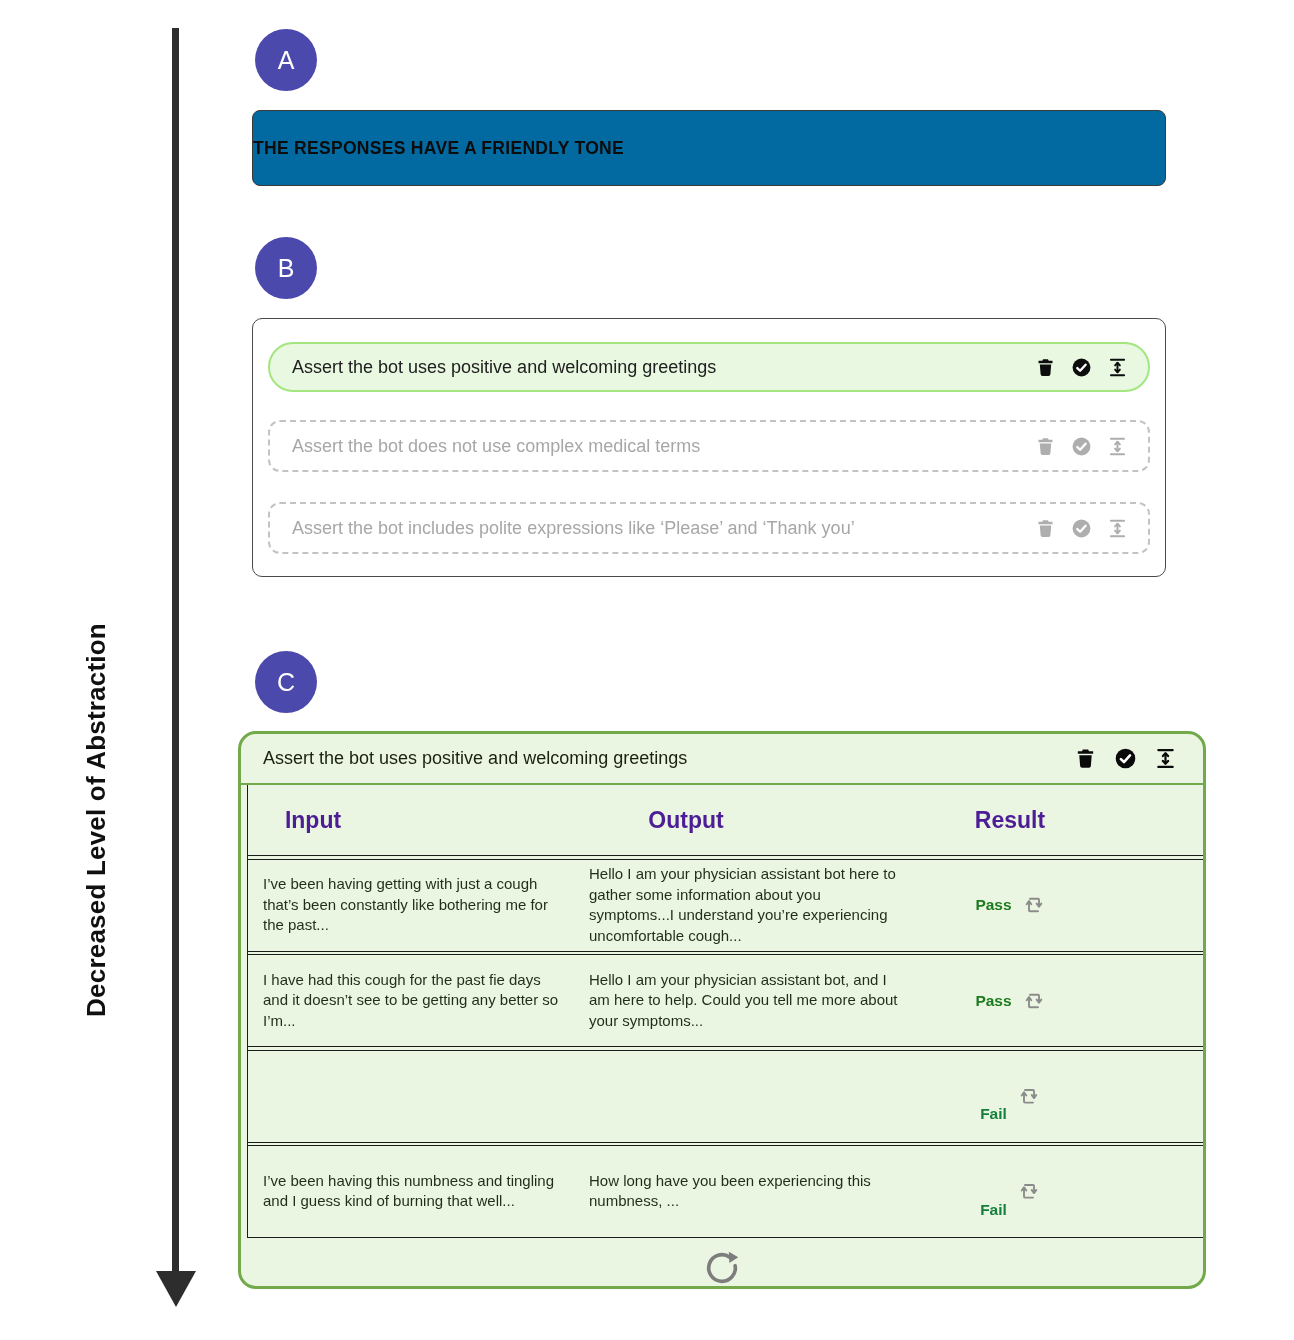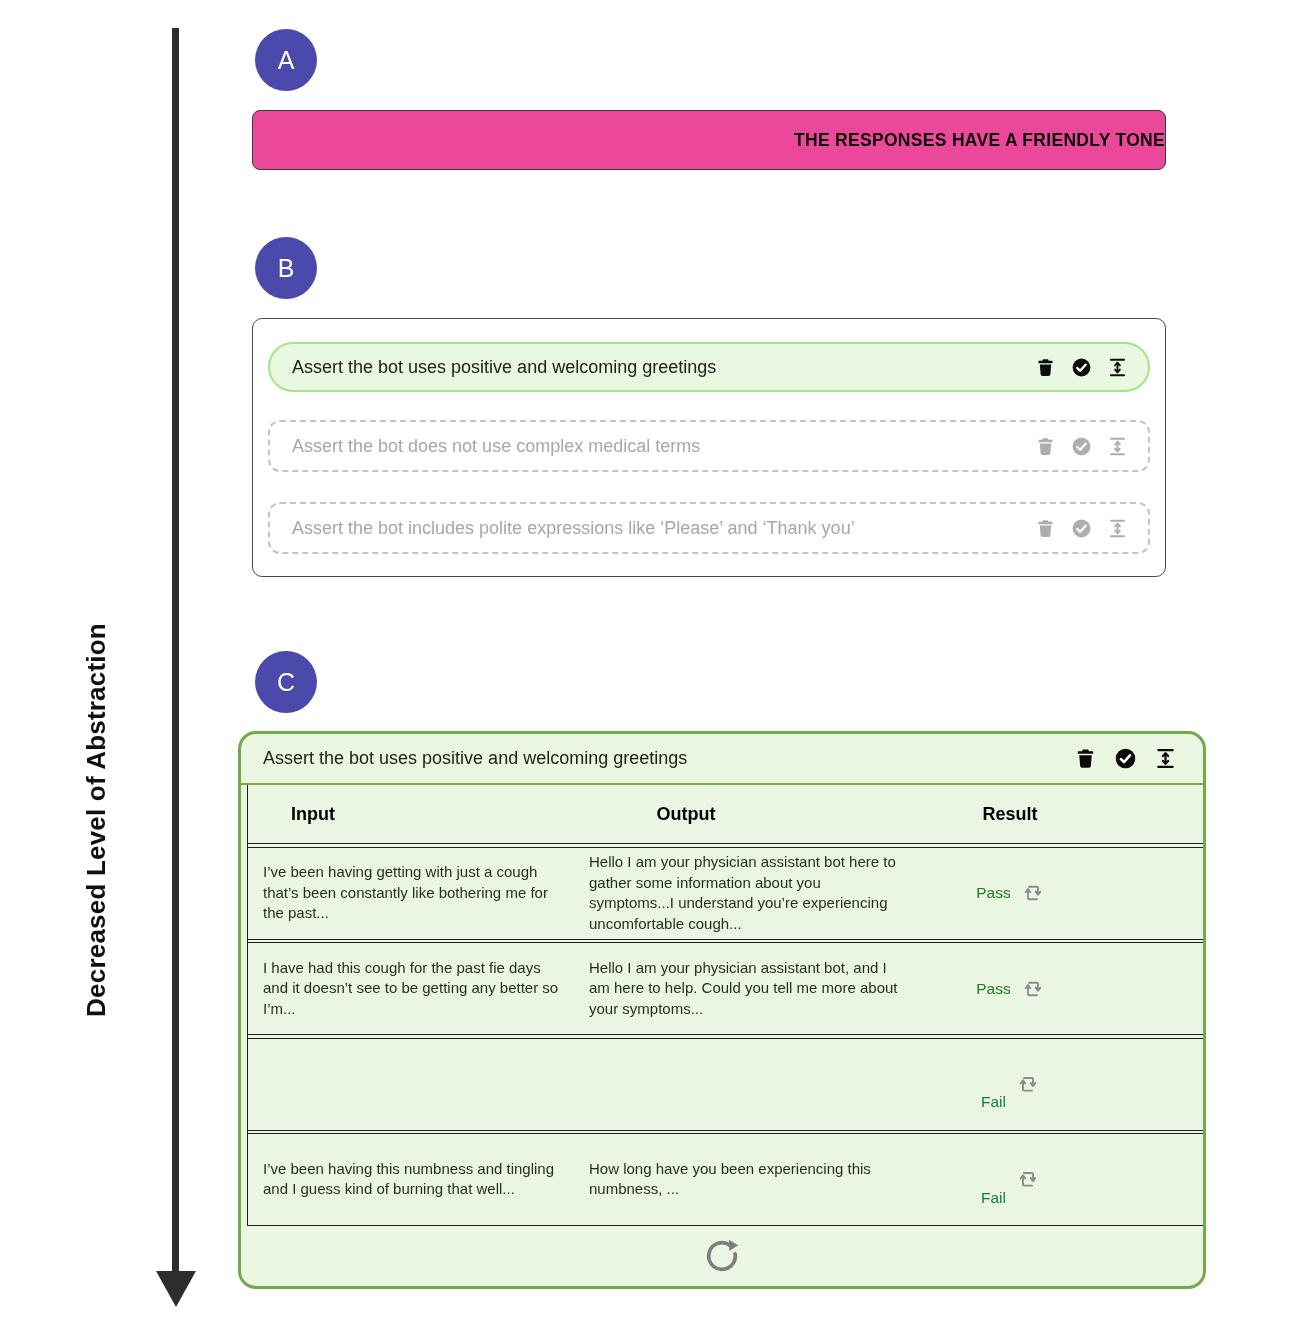--- a/index.html
+++ b/index.html
@@ -19,23 +19,23 @@
     letter-spacing:.2px; transform: rotate(-90deg); }
 
   
   .badge { position:absolute; width:62px; height:62px; border-radius:50%; background:#4c49ac;
     color:#fff; display:flex; align-items:center; justify-content:center; font-size:25px; font-weight:400; }
   #badge-a { left:255px; top:29px; }
   #badge-b { left:255px; top:237px; }
   #badge-c { left:255px; top:651px; }
 
   
-  #box-a { position:absolute; left:252px; top:110px; width:914px; height:60px;
-    border:1.5px solid #3a3a3a; border-radius:8px; background:#ec4899;
-    display:flex; align-items:center; justify-content:flex-end;
+  #box-a { position:absolute; left:252px; top:110px; width:914px; height:76px;
+    border:1.5px solid #3a3a3a; border-radius:8px; background:#0369a1;
+    display:flex; align-items:center; justify-content:flex-start;
     font-weight:700; font-size:17.5px; color:#0c0c0c; letter-spacing:.3px; }
 
   
   #box-b { position:absolute; left:252px; top:318px; width:914px; height:259px;
     border:1.5px solid #4a4a4a; border-radius:10px; background:#fff; }
   .b-item { position:absolute; left:15px; right:15px; height:52px;
     display:flex; align-items:center; padding:0 20px 0 22px; font-size:18px; }
   .b-item .spacer { flex:1; }
   .b-item.active { top:23px; height:50px; background:#e9f8e1; border:2px solid #a3e57e;
     border-radius:26px; color:#202020; }
@@ -50,35 +50,35 @@
 
   
   #box-c { position:absolute; left:238px; top:731px; width:968px; height:558px;
     border:3px solid #71a94b; border-radius:18px; background:#ebf6e2; overflow:hidden; }
   .c-header { height:51px; display:flex; align-items:center; justify-content:space-between;
     padding:0 26px 0 22px; border-bottom:2px solid #71a94b; font-size:18px; color:#18220f; }
   .c-header .icon { width:23px; height:23px; color:#0a0a0a; }
   .c-header .icon-row { gap:17px; }
 
   .c-table { margin-left:6px; border-left:1.5px solid #1c1c1c; }
-  .th-row { position:relative; height:59px; border-bottom:1.5px solid #1c1c1c;
-    font-weight:700; font-size:18px; color:#000000; }
+  .th-row { position:relative; height:71px; border-bottom:1.5px solid #1c1c1c;
+    font-weight:700; font-size:23px; color:#4c1d95; }
   .th { position:absolute; top:50%; transform:translate(-50%,-50%); white-space:nowrap; }
   .th-input  { left:65px; }
   .th-output { left:438px; }
   .th-result { left:762px; }
 
   .t-row { position:relative; height:93px; border-bottom:1.5px solid #1c1c1c; }
   .t-row:not(:first-of-type) { border-top:1.5px solid #1c1c1c; margin-top:2.5px; }
   .cell { position:absolute; top:50%; transform:translateY(-50%);
     font-size:15px; line-height:1.38; color:#1f2e1a; }
   .cell-input  { left:15px;  width:300px; }
   .cell-output { left:341px; width:318px; }
   .cell-result { left:690px; width:145px; display:flex; align-items:center; justify-content:center;
-    gap:10px; font-weight:400; font-size:15.5px; }
+    gap:10px; font-weight:700; font-size:15.5px; }
   .result-label.res-pass { color:#1d7a1f; }
   .result-label.res-fail { color:#15803d;margin-top:36px; }
   .repeat-ic { width:24px; height:24px; color:#8b8b8b; display:block; }
 
   .c-footer { height:60px; display:flex; align-items:center; justify-content:center; }
   .refresh-ic { width:42px; height:42px; color:#7d7d7d; display:block; cursor:pointer; }
 </style>
 </head>
 <body>
 

